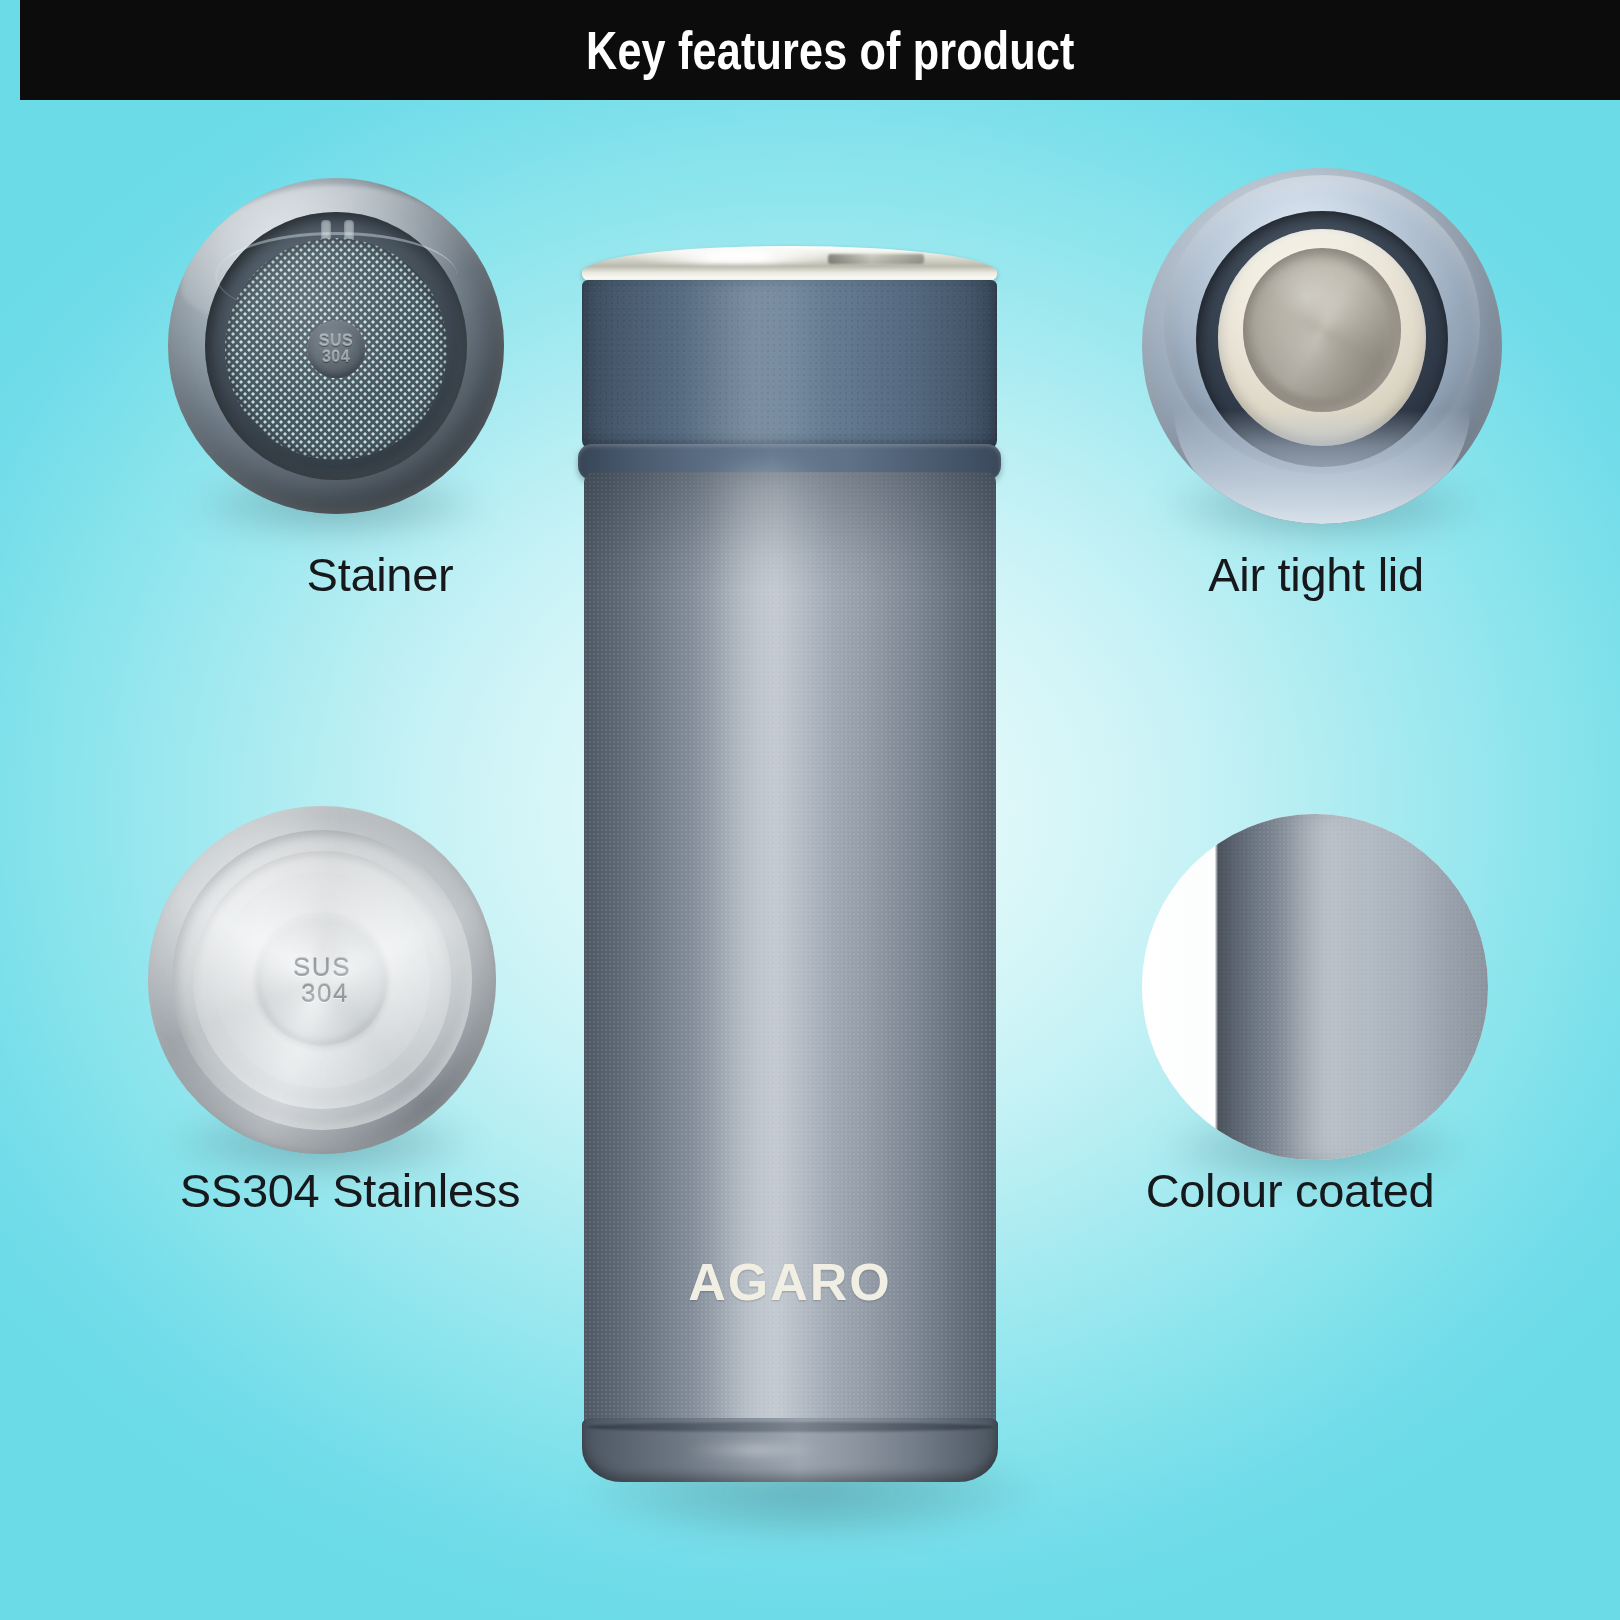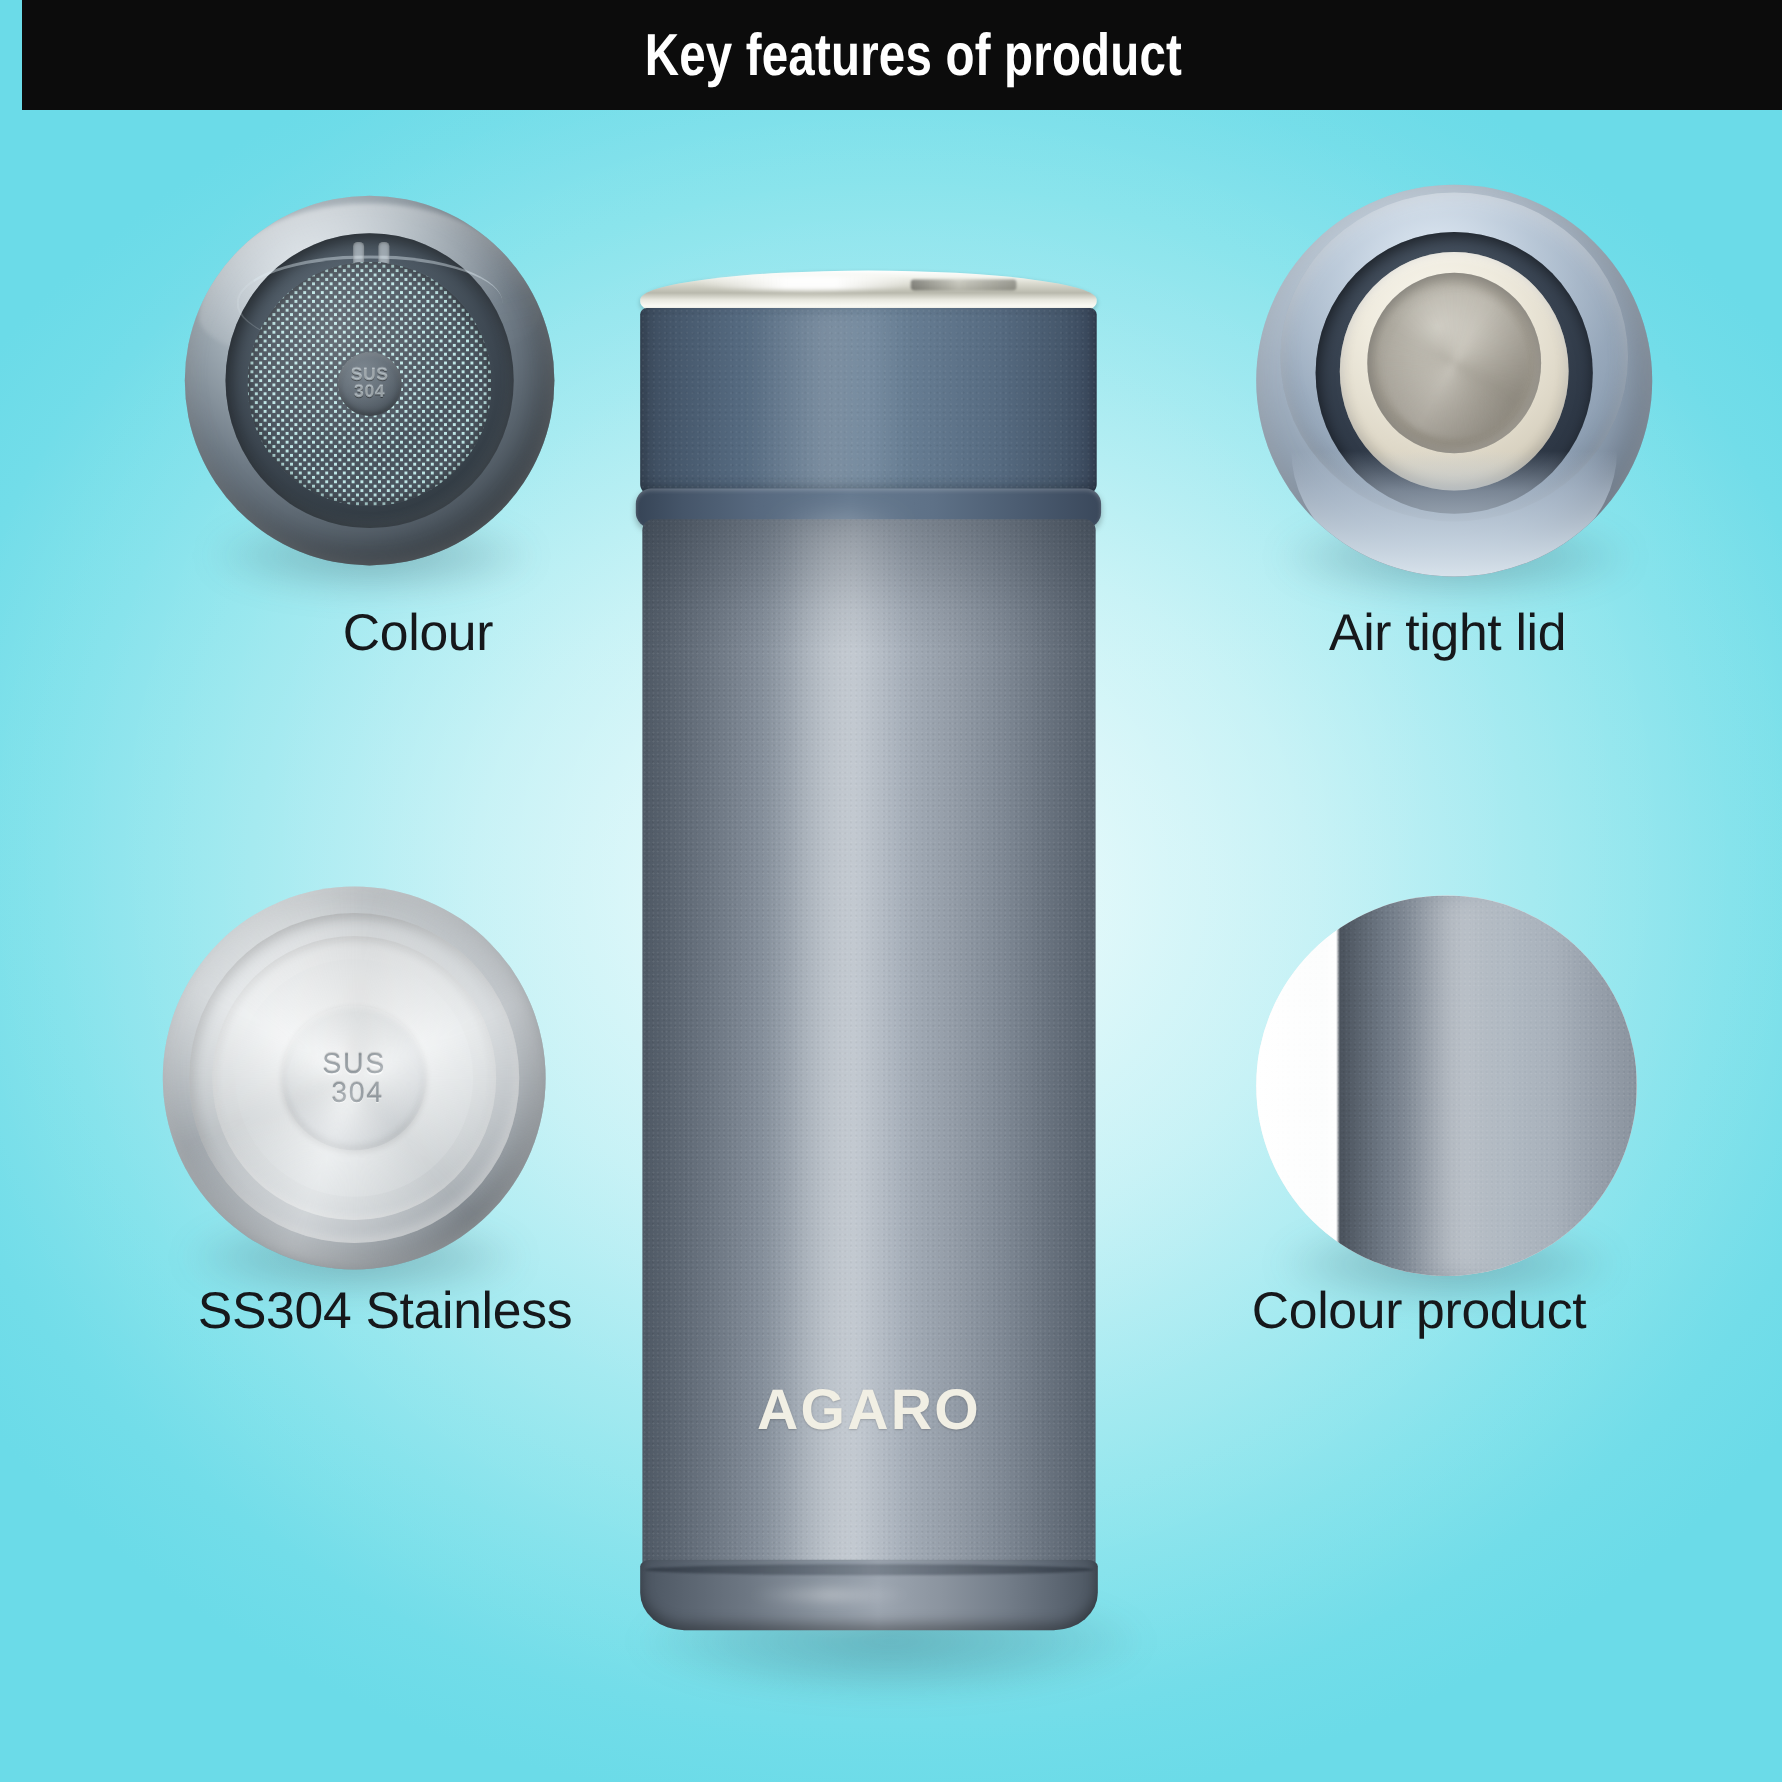--- a/index.html
+++ b/index.html
@@ -525,21 +525,21 @@
   <div class="str-ridge"></div>
   <div class="str-vent v1"></div>
   <div class="str-vent v2"></div>
   <div class="str-mesh">
     <div class="str-hub">
       <span>SUS</span>
       <span>304</span>
     </div>
   </div>
 </div>
-<div class="label" id="label-strainer">Colour</div>
+<div class="label" id="label-strainer">Stainer</div>
 
 <div class="shadow-blob" id="airtight-shadow"></div>
 <div id="airtight">
   <div class="at-collar"></div>
   <div class="at-gasket"></div>
   <div class="at-seal"></div>
   <div class="at-steel"></div>
   <div class="at-skirt"></div>
 </div>
 <div class="label" id="label-airtight">Air tight lid</div>
@@ -559,21 +559,21 @@
   <div>SS304 Stainless</div>
 </div>
 
 <div class="shadow-blob" id="coated-shadow"></div>
 <div id="coated">
   <div class="ct-surface"></div>
   <div class="ct-grain"></div>
   <div class="ct-gloss"></div>
 </div>
 <div class="label" id="label-coated">
-  <div>Colour product</div>
+  <div>Colour coated</div>
 </div>
 
 <div id="bottle">
   <div class="bt-ground"></div>
 
   <div class="bt-chrome"></div>
   <div class="bt-chrome-hl"></div>
   <div class="bt-chrome-mark"></div>
 
   <div class="bt-lid">

